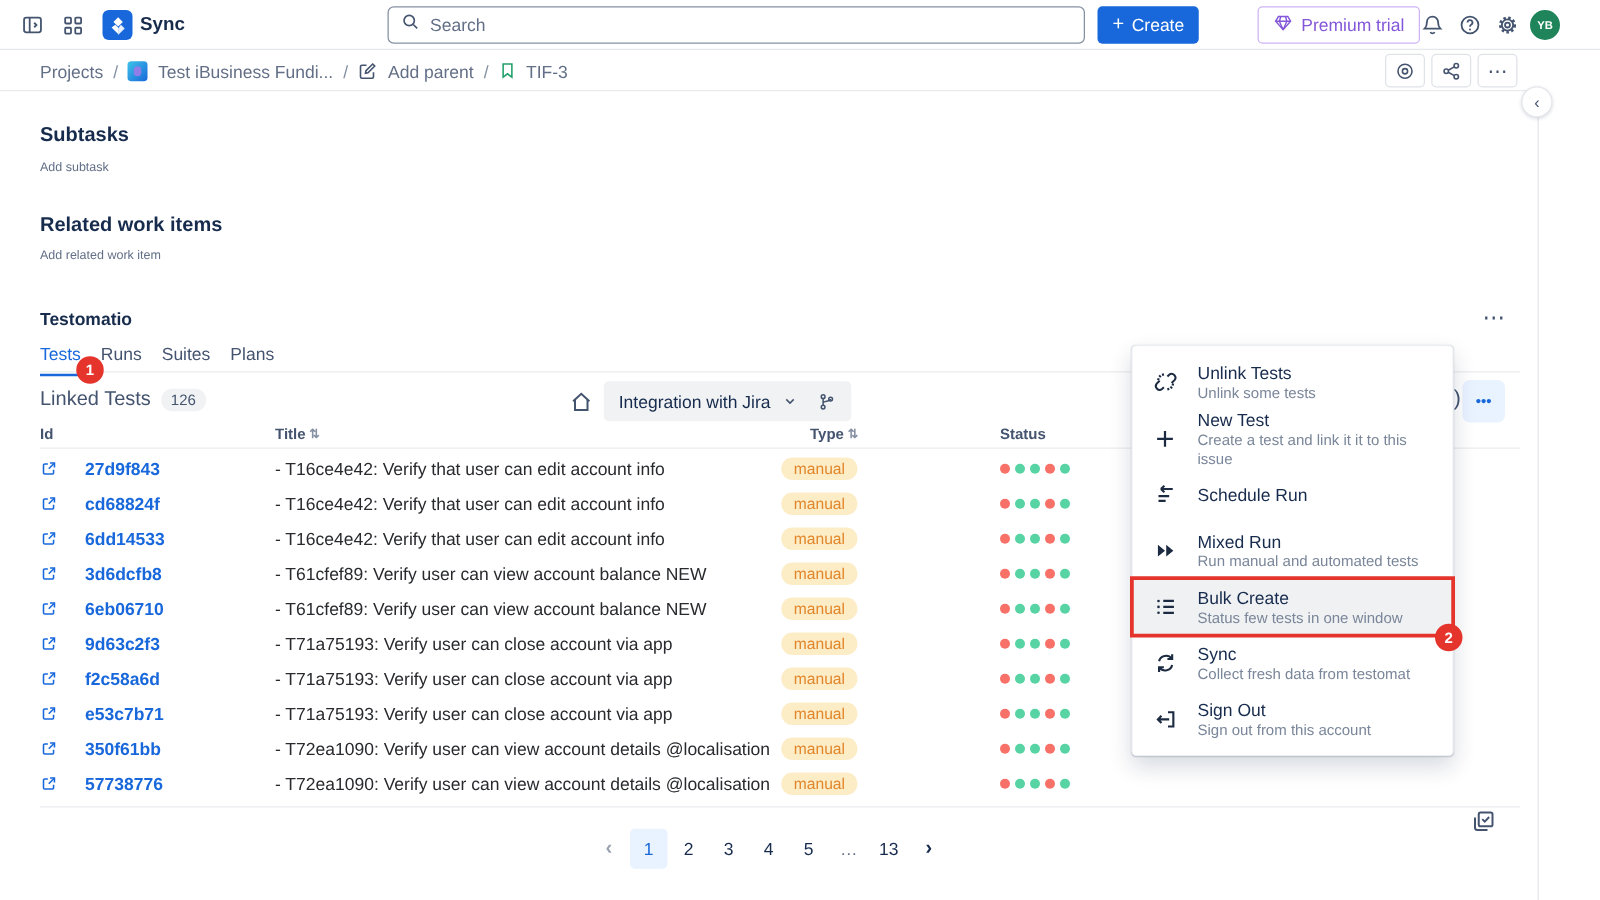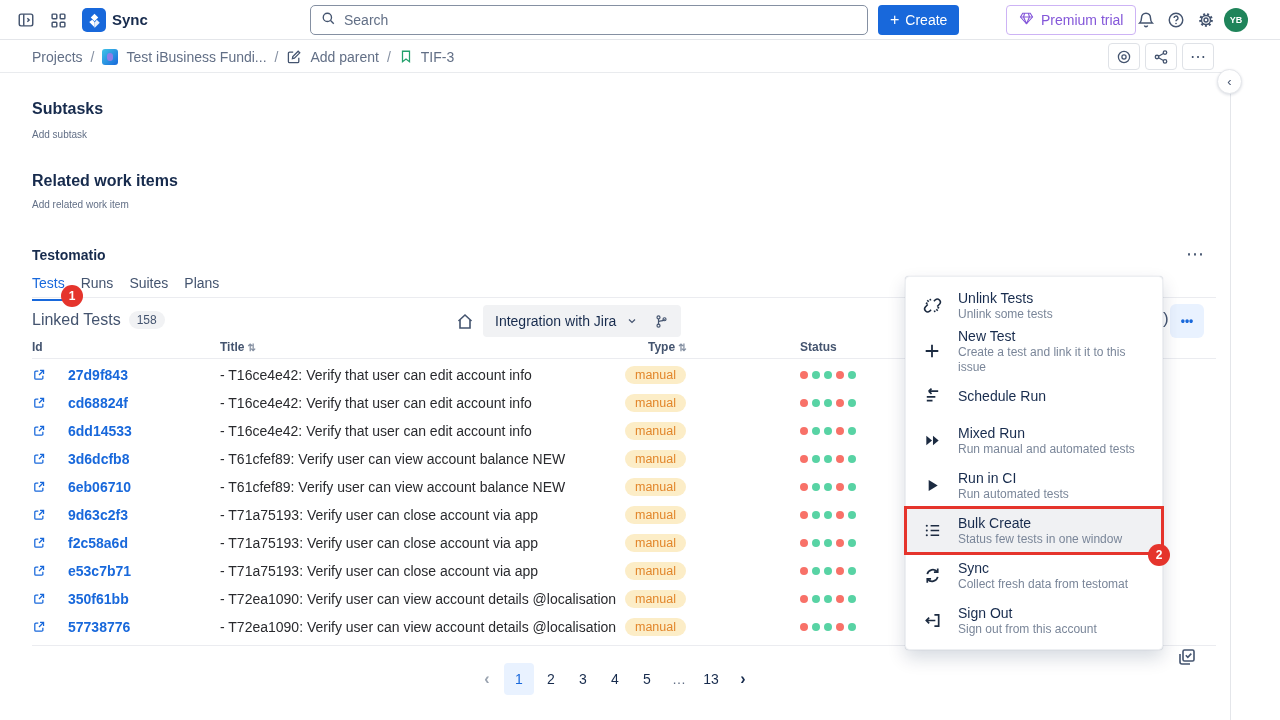--- a/index.html
+++ b/index.html
@@ -230,21 +230,21 @@
       <div class="tab active">Tests</div>
       <div class="tab">Runs</div>
       <div class="tab">Suites</div>
       <div class="tab">Plans</div>
     </div>
   <div class="tabs-rule"></div>
   <div class="badge-circle badge-1">1</div>
 
   <div class="lt-title">
     <span>Linked Tests</span>
-    <span class="count-pill">158</span>
+    <span class="count-pill">126</span>
   </div>
 
   <div class="home-btn">
     <svg width="20" height="20" viewBox="0 0 20 20" fill="none" stroke="currentColor" stroke-width="1.6">
         <path d="M3.5 9 10 3l6.5 6"></path>
         <path d="M5 8v8h10V8"></path>
       </svg>
   </div>
 
   <div class="selector">
@@ -579,31 +579,20 @@
         <span class="mi-icon">
           <svg width="19" height="19" viewBox="0 0 20 20" fill="currentColor">
             <path d="M3.5 5l6 5-6 5zM10.5 5l6 5-6 5z"></path>
           </svg>
         </span>
         <div class="mi-text">
           <div class="mi-title">Mixed Run</div>
           <div class="mi-sub">Run manual and automated tests</div>
         </div>
       </div>
-      <div class="menu-item">
-        <span class="mi-icon">
-          <svg width="19" height="19" viewBox="0 0 20 20" fill="currentColor">
-            <path d="M6 4.2 15.5 10 6 15.8z"></path>
-          </svg>
-        </span>
-        <div class="mi-text">
-          <div class="mi-title">Run in CI</div>
-          <div class="mi-sub">Run automated tests</div>
-        </div>
-      </div>
       <div class="menu-item highlighted">
         <span class="mi-icon">
           <svg width="19" height="19" viewBox="0 0 20 20" stroke="currentColor" stroke-width="1.8" fill="none">
             <circle cx="4" cy="5" r="1.1" fill="currentColor" stroke="none"></circle>
             <circle cx="4" cy="10" r="1.1" fill="currentColor" stroke="none"></circle>
             <circle cx="4" cy="15" r="1.1" fill="currentColor" stroke="none"></circle>
             <path d="M8 5h9M8 10h9M8 15h9"></path>
           </svg>
         </span>
         <div class="mi-text">

